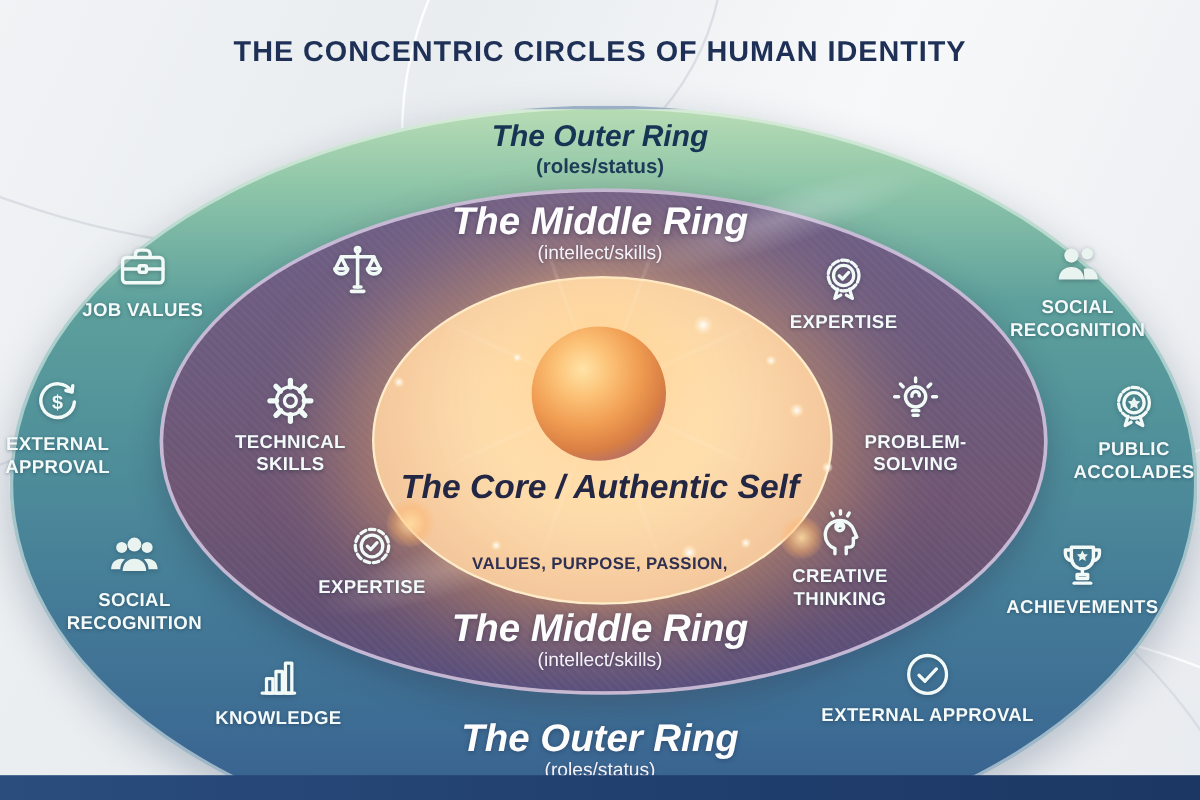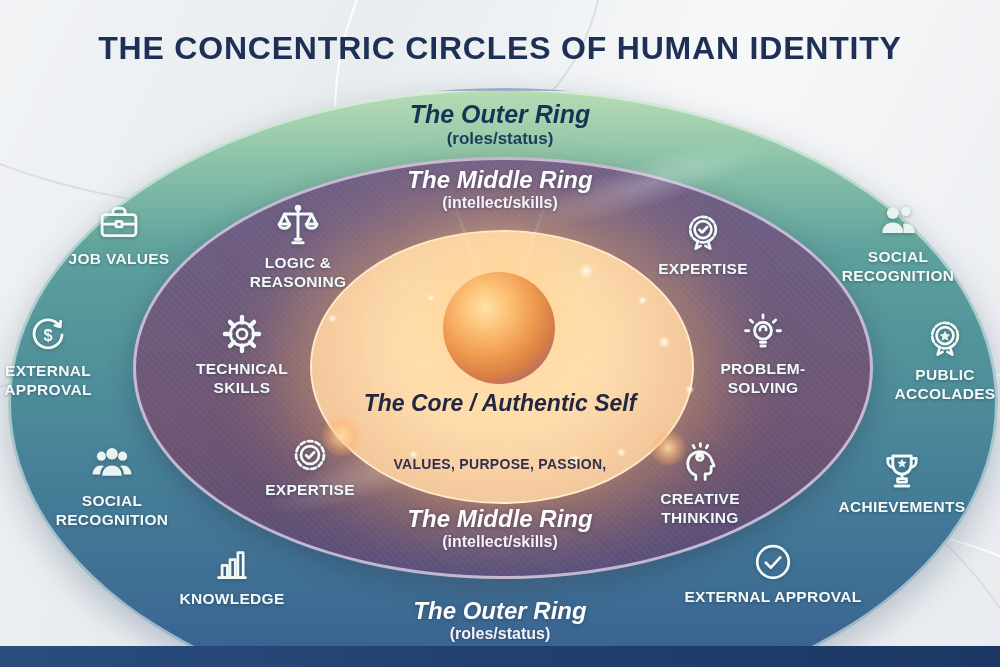--- a/index.html
+++ b/index.html
@@ -7,21 +7,21 @@
   .stage{position:relative;width:1000px;height:667px;overflow:hidden;
     background:linear-gradient(115deg,#f1f3f5 0%,#e9edf0 30%,#f7f8f9 58%,#e8ebef 100%);}
   
   .bgwave{position:absolute;border-radius:50%;pointer-events:none;}
   .w1{left:-340px;top:-430px;width:950px;height:620px;transform:rotate(16deg);border:2px solid rgba(200,206,215,.55);}
   .w2{right:-380px;top:-320px;width:1050px;height:720px;transform:rotate(-14deg);border:2px solid rgba(255,255,255,.9);}
   .w3{left:-250px;bottom:-430px;width:1300px;height:760px;transform:rotate(6deg);border:2px solid rgba(198,204,214,.45);}
   .w4{right:-200px;bottom:-500px;width:900px;height:640px;transform:rotate(-10deg);border:2px solid rgba(255,255,255,.85);}
 
   .page-title{position:absolute;top:30px;left:0;width:100%;text-align:center;
-    font-size:32px;font-weight:800;letter-spacing:.8px;color:#1e3056;}
+    font-size:24px;font-weight:800;letter-spacing:.8px;color:#1e3056;}
 
   
   .outer-ellipse{position:absolute;left:8px;top:88px;width:984px;height:624px;border-radius:50%;
     background:linear-gradient(180deg,#b7dcb4 0%,#8fc6a9 10%,#5da09c 26%,#4f8f9a 46%,#447b97 66%,#3c6a93 84%,#33588c 100%);
     border:3px solid rgba(240,248,244,.55);box-shadow:0 12px 34px rgba(40,60,90,.28);}
   .middle-ellipse{position:absolute;left:133px;top:157px;width:734px;height:416px;border-radius:50%;
     background:
       repeating-linear-gradient(45deg,rgba(255,255,255,.028) 0 2px,rgba(0,0,0,0) 2px 5px),
       linear-gradient(180deg,#6f5f87 0%,#6c5a7c 35%,#6e5573 62%,#645072 82%,#554d7e 100%);
     border:3px solid rgba(214,202,228,.85);box-shadow:0 8px 26px rgba(40,40,70,.3);}
@@ -41,23 +41,23 @@
   .flare{position:absolute;border-radius:50%;pointer-events:none;
     background:radial-gradient(circle,rgba(255,220,160,.9) 0%,rgba(255,180,110,.45) 45%,rgba(255,180,110,0) 75%);}
   .streak{position:absolute;height:46px;border-radius:50%;pointer-events:none;transform:rotate(-18deg);
     background:radial-gradient(closest-side,rgba(255,255,255,.25),rgba(255,255,255,0));}
 
   
   .ring-label{position:absolute;left:500px;transform:translateX(-50%);text-align:center;white-space:nowrap;}
   .rl-title{font-weight:800;font-style:italic;}
   .navy .rl-title{font-size:25px;color:#183454;}
   .navy .rl-sub{font-size:17px;font-weight:600;color:#1d3a57;}
-  .white .rl-title{font-size:24px;color:#fdfdfe;text-shadow:0 1px 4px rgba(30,30,60,.4);}
-  .white .rl-sub{font-size:16px;font-weight:700;color:#f4f2f8;text-shadow:0 1px 3px rgba(30,30,60,.4);}
-  .core-label .rl-title{font-size:23px;color:#232744;}
+  .white .rl-title{font-size:32px;color:#fdfdfe;text-shadow:0 1px 4px rgba(30,30,60,.4);}
+  .white .rl-sub{font-size:16px;font-weight:400;color:#f4f2f8;text-shadow:0 1px 3px rgba(30,30,60,.4);}
+  .core-label .rl-title{font-size:28px;color:#232744;}
   .core-label .rl-sub{font-size:14px;font-weight:800;color:#303052;line-height:1.35;letter-spacing:.3px;margin-top:38px;}
 
   
   .sat{position:absolute;display:flex;flex-direction:column;align-items:center;gap:3px;
     transform:translateX(-50%);text-align:center;}
   .sat svg{display:block;stroke:#f2faf8;stroke-width:1.5;fill:none;stroke-linecap:round;stroke-linejoin:round;
     filter:drop-shadow(0 1px 2px rgba(20,40,60,.35));}
   .sat svg .fillpart{fill:#e9f3f0;stroke:none;}
   .sat svg text{fill:#f2faf8;stroke:none;font-weight:700;font-family:"Liberation Sans",sans-serif;}
   .sat .lbl{font-weight:700;font-size:15.5px;color:#f3faf9;letter-spacing:.3px;line-height:1.24;
@@ -137,21 +137,20 @@
     <svg viewBox="0 0 24 24" width="48" height="48">
       <line x1="12" y1="3.8" x2="12" y2="18.6"></line>
         <circle cx="12" cy="3" r="0.9"></circle>
       <line x1="5.2" y1="6" x2="18.8" y2="6"></line>
       <path d="M5.2 6.2 2.8 11h4.8z"></path>
         <path d="M2.5 11a2.7 2.1 0 0 0 5.4 0"></path>
       <path d="M18.8 6.2 16.4 11h4.8z"></path>
         <path d="M16.1 11a2.7 2.1 0 0 0 5.4 0"></path>
       <path d="M9.4 20.4h5.2M10.6 18.6h2.8"></path>
     </svg>
-    <span class="lbl">LOGIC &amp; REASONING</span>
   </div>
 
   <div class="sat" style="left:703px;top:212px;width:140px">
     <svg viewBox="0 0 24 24" width="44" height="44">
       <circle cx="12" cy="9.6" r="7" stroke-dasharray="3.1 1.45"></circle>
       <circle cx="12" cy="9.6" r="4.6"></circle>
       <path d="M10 9.7l1.5 1.5 2.8-3"></path>
       <path d="M9.3 15.8 8 20l2.7-1.5M14.7 15.8 16 20l-2.7-1.5"></path>
     </svg>
     <span class="lbl">EXPERTISE</span>
@@ -228,21 +227,21 @@
 
   <div class="sat" style="left:310px;top:433px;width:140px">
     <svg viewBox="0 0 24 24" width="44" height="44">
       <circle cx="12" cy="12" r="7.6" stroke-dasharray="2.6 1.7"></circle>
       <circle cx="12" cy="12" r="4.9"></circle>
       <path d="M9.9 12.1l1.5 1.5 2.9-3.1"></path>
     </svg>
     <span class="lbl">EXPERTISE</span>
   </div>
 
-  <div class="sat" style="left:700px;top:440px;width:110px">
+  <div class="sat" style="left:700px;top:422px;width:110px">
     <svg viewBox="0 0 24 24" width="46" height="46">
       <path d="M9.8 20.6v-2.2c-2.5-.9-4.2-3.3-4.2-6 0-3.6 2.8-6.3 6.4-6.3 2.9 0 5.3 1.8 6.1 4.5l1.2 2.8-1.5.5v2.2c0 .9-.7 1.6-1.6 1.6h-1.5v2.9"></path>
       <circle cx="11.9" cy="8.9" r="1.7"></circle>
       <path d="M11 8.9c.3-.5.9-.7 1.5-.4"></path>
       <path d="M12.2 1.9v1.4M8.4 2.9l.7 1.2M16 2.9l-.7 1.2"></path>
     </svg>
     <span class="lbl">CREATIVE THINKING</span>
   </div>
 
   <div class="sat" style="left:232px;top:542px;width:160px">

